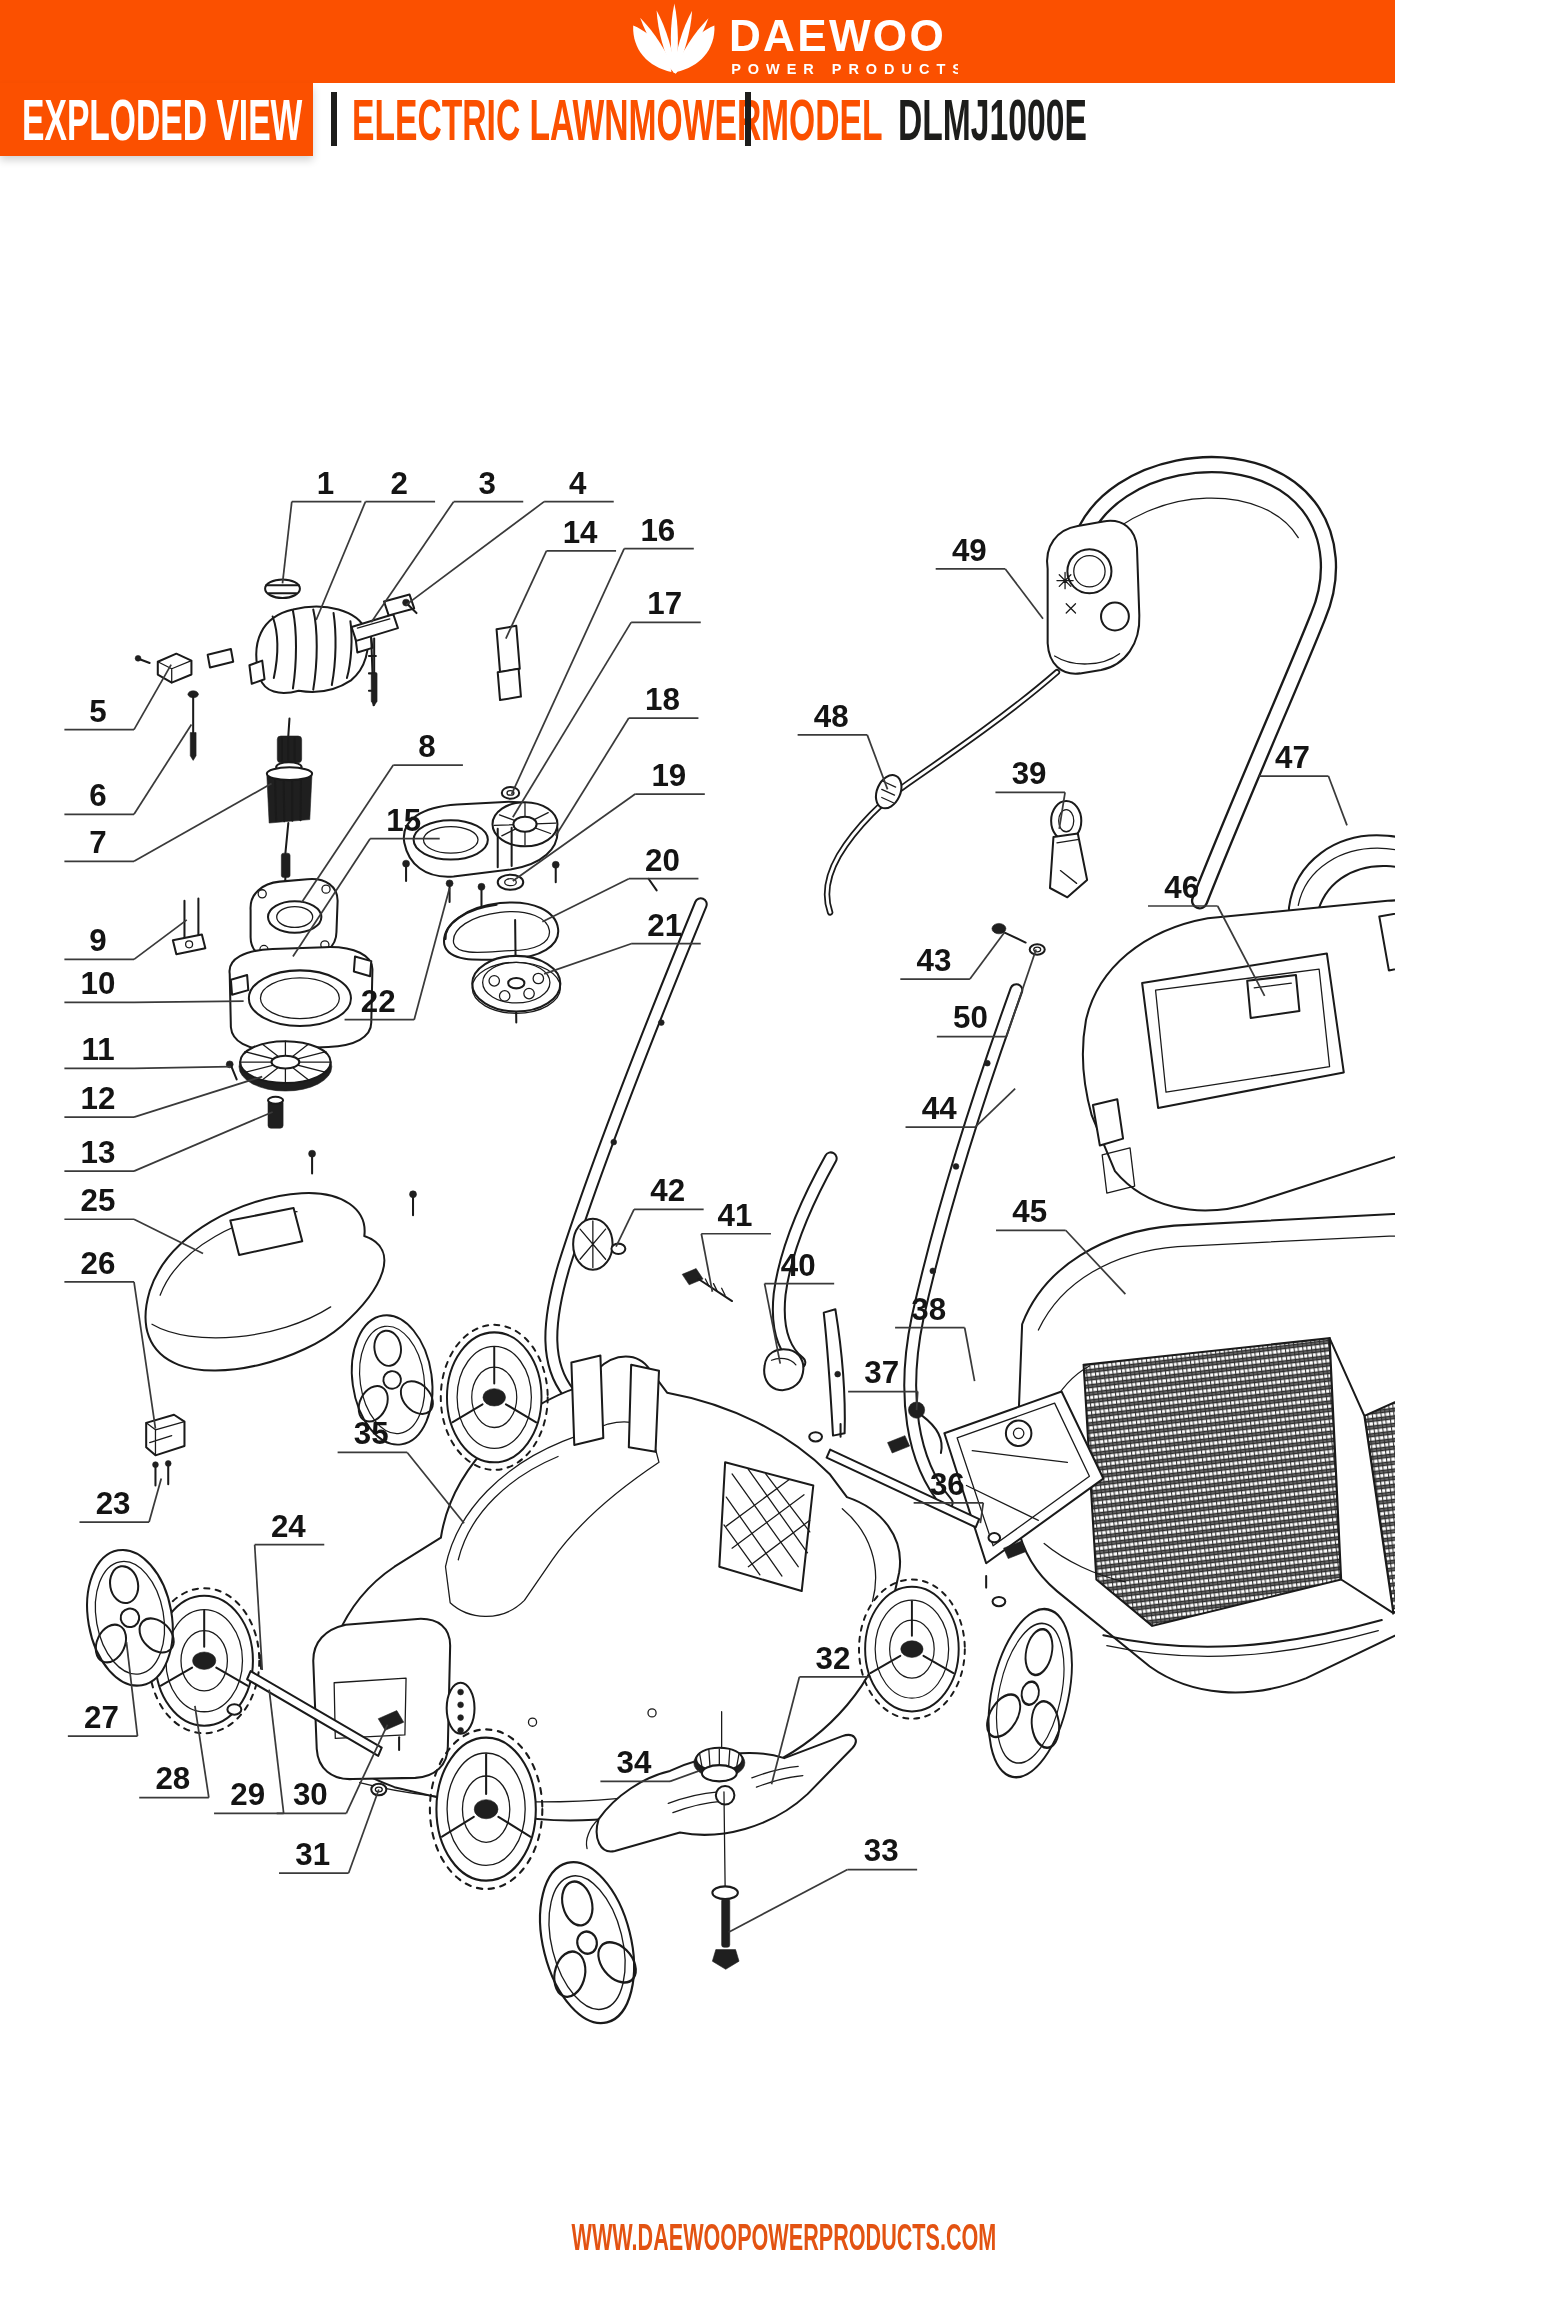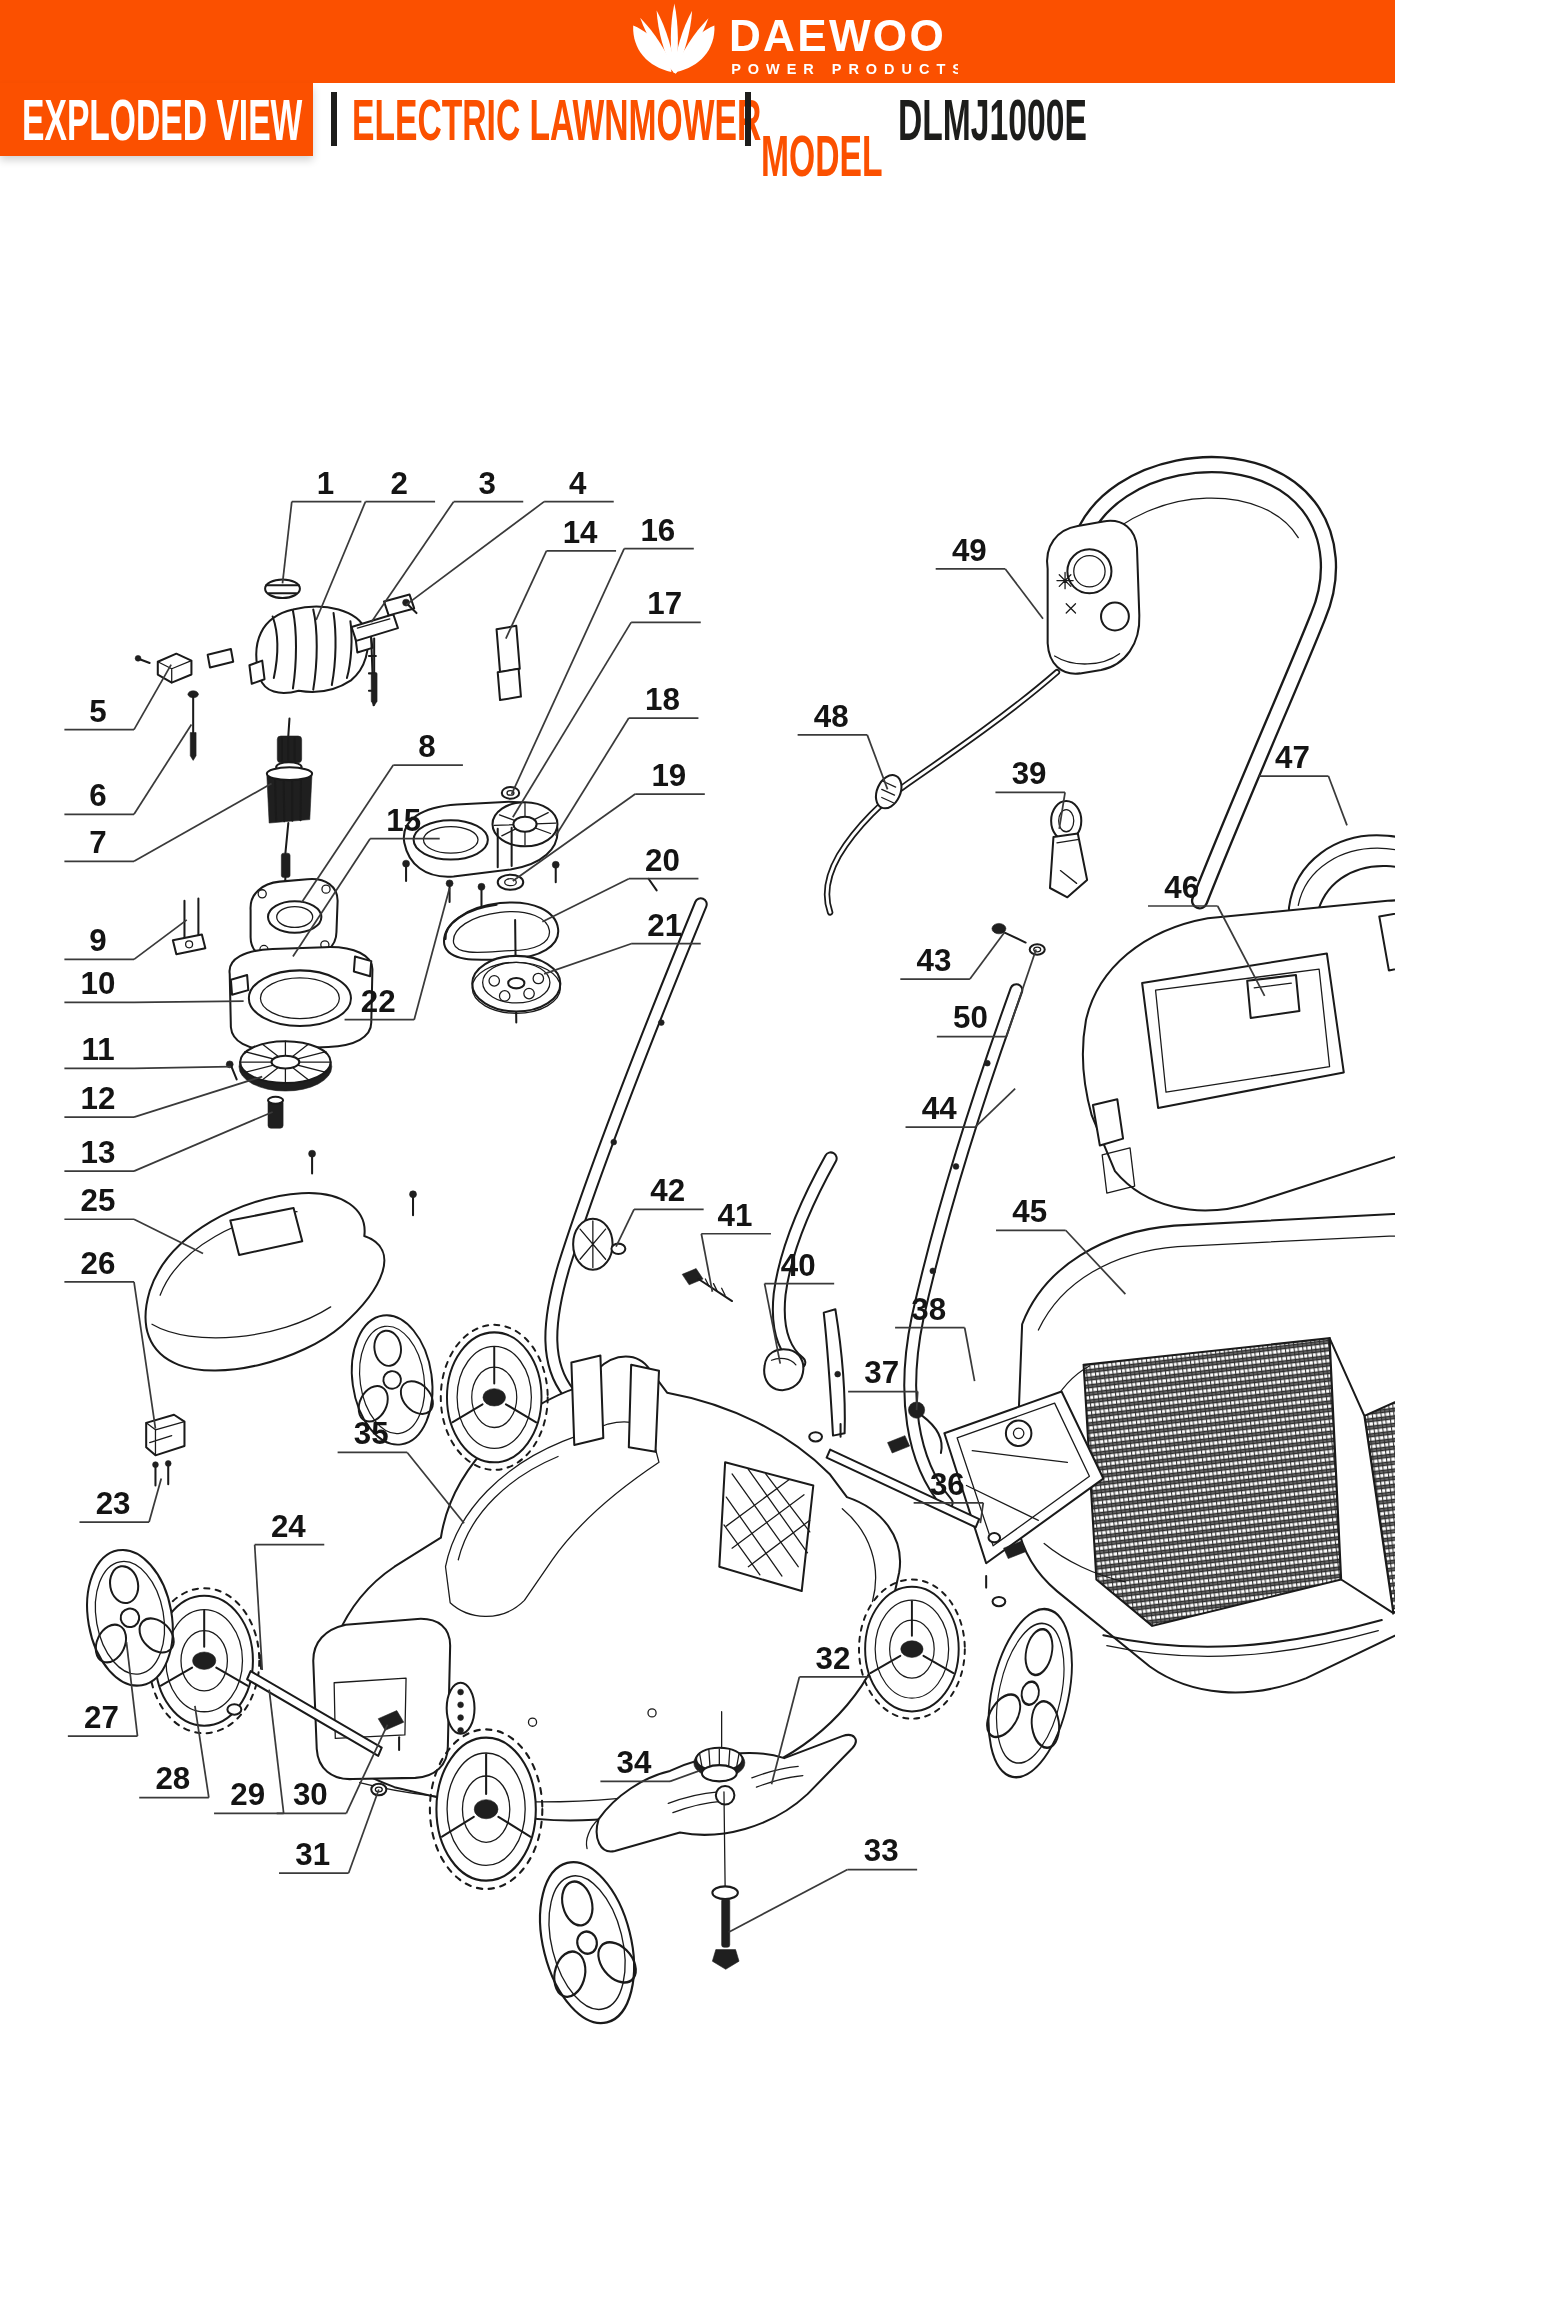--- a/index.html
+++ b/index.html
@@ -59,21 +59,21 @@
     <div class="viewbox">
       <div class="trtxt white" style="left:22px;position:absolute;">
         <span class="cond">EXPLODED VIEW</span>
       </div>
     </div>
     <div class="vbar" style="left:331px;"></div>
     <div class="trtxt orange" style="left:352px;">
       <span class="cond">ELECTRIC LAWNMOWER</span>
     </div>
     <div class="vbar" style="left:745px;"></div>
-    <div class="trtxt orange" style="left:761px;margin-top:36px;">
+    <div class="trtxt orange" style="left:761px;">
       <span class="cond">MODEL</span>
     </div>
     <div class="trtxt ink" style="left:898px;">
       <span class="cond">DLMJ1000E</span>
     </div>
     <div class="trtxt ink" style="right:21px;">
       <span class="condR">PAGE 1</span>
     </div>
   </div>
 
@@ -696,14 +696,17 @@
           <text x="1671" y="966" class="plabel">49</text>
         </g>
         <g>
           <line x1="1615" y1="1786" x2="1735" y2="1786" class="leader"></line>
           <line x1="1735" y1="1786" x2="1786" y2="1636" class="leader"></line>
           <text x="1673" y="1772" class="plabel">50</text>
         </g>
       </g>
   </svg>
 
+  <div class="footer">
+    <span class="condC">WWW.DAEWOOPOWERPRODUCTS.COM</span>
+  </div>
 </div>
 
 
 </body></html>

